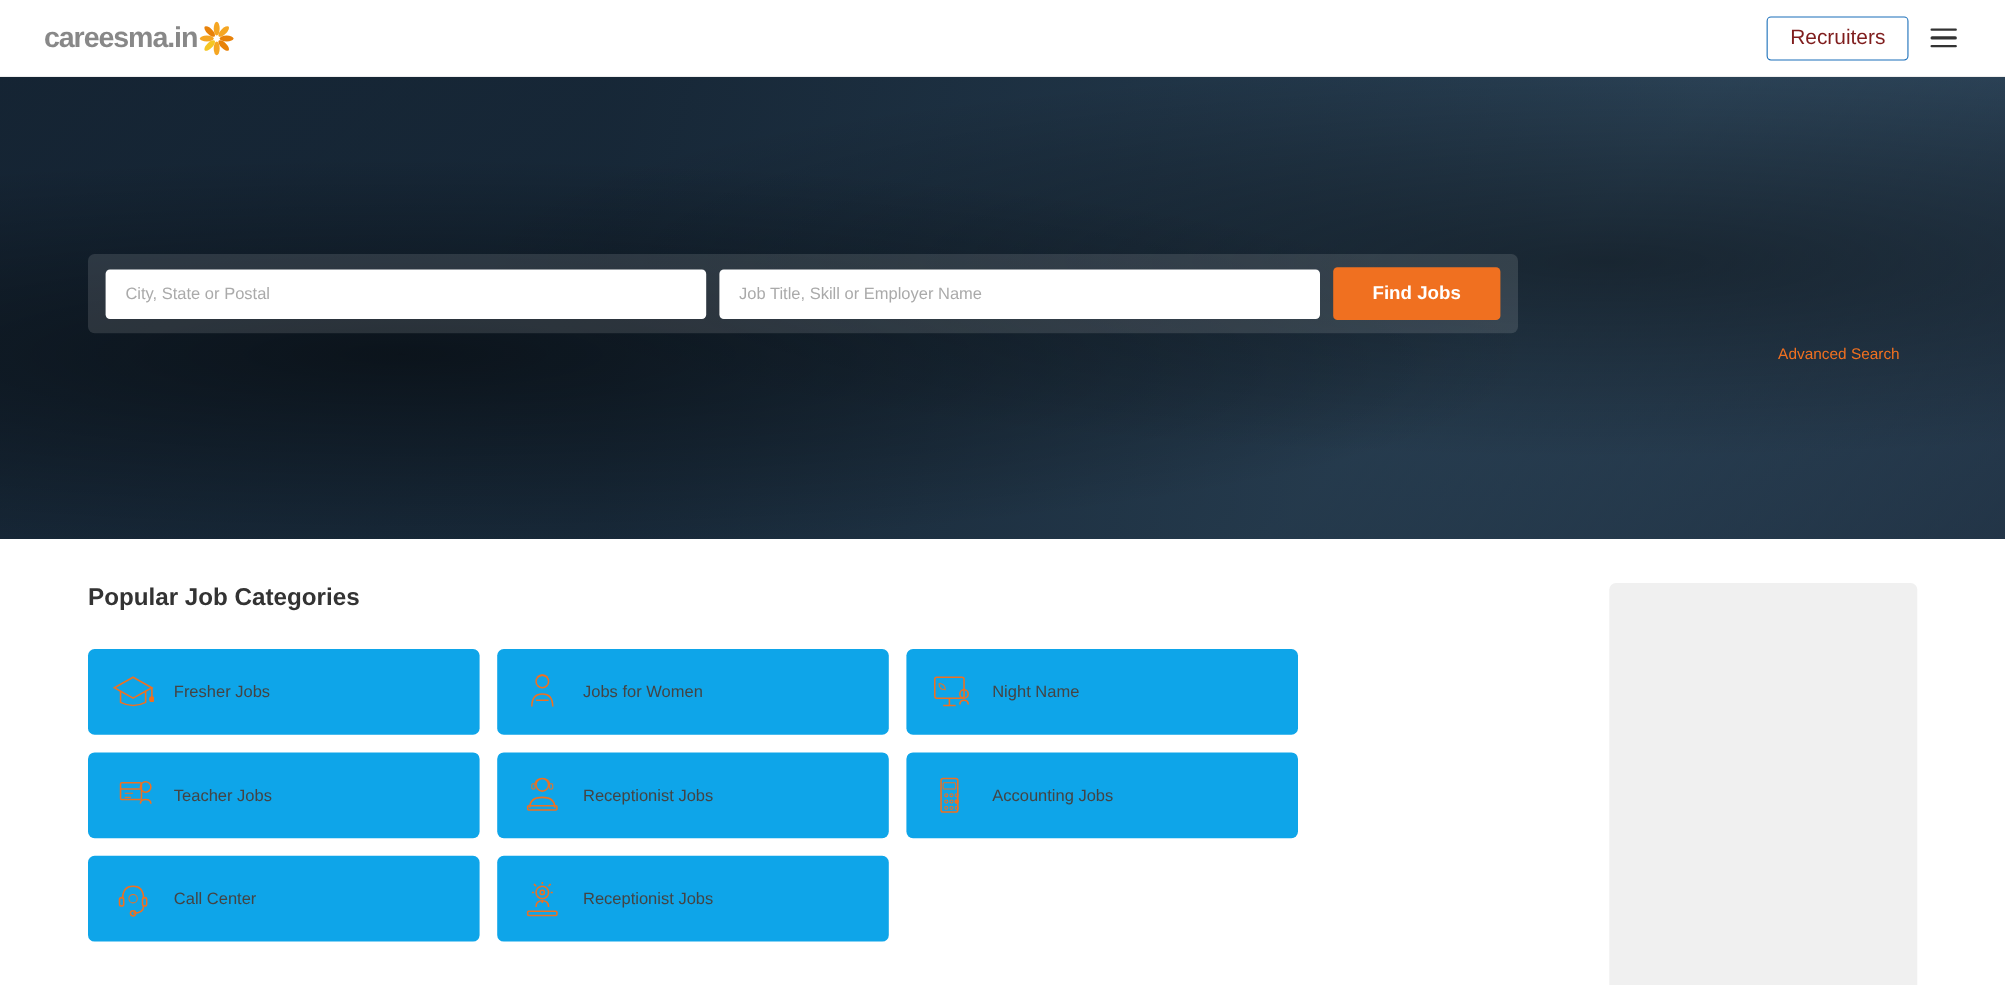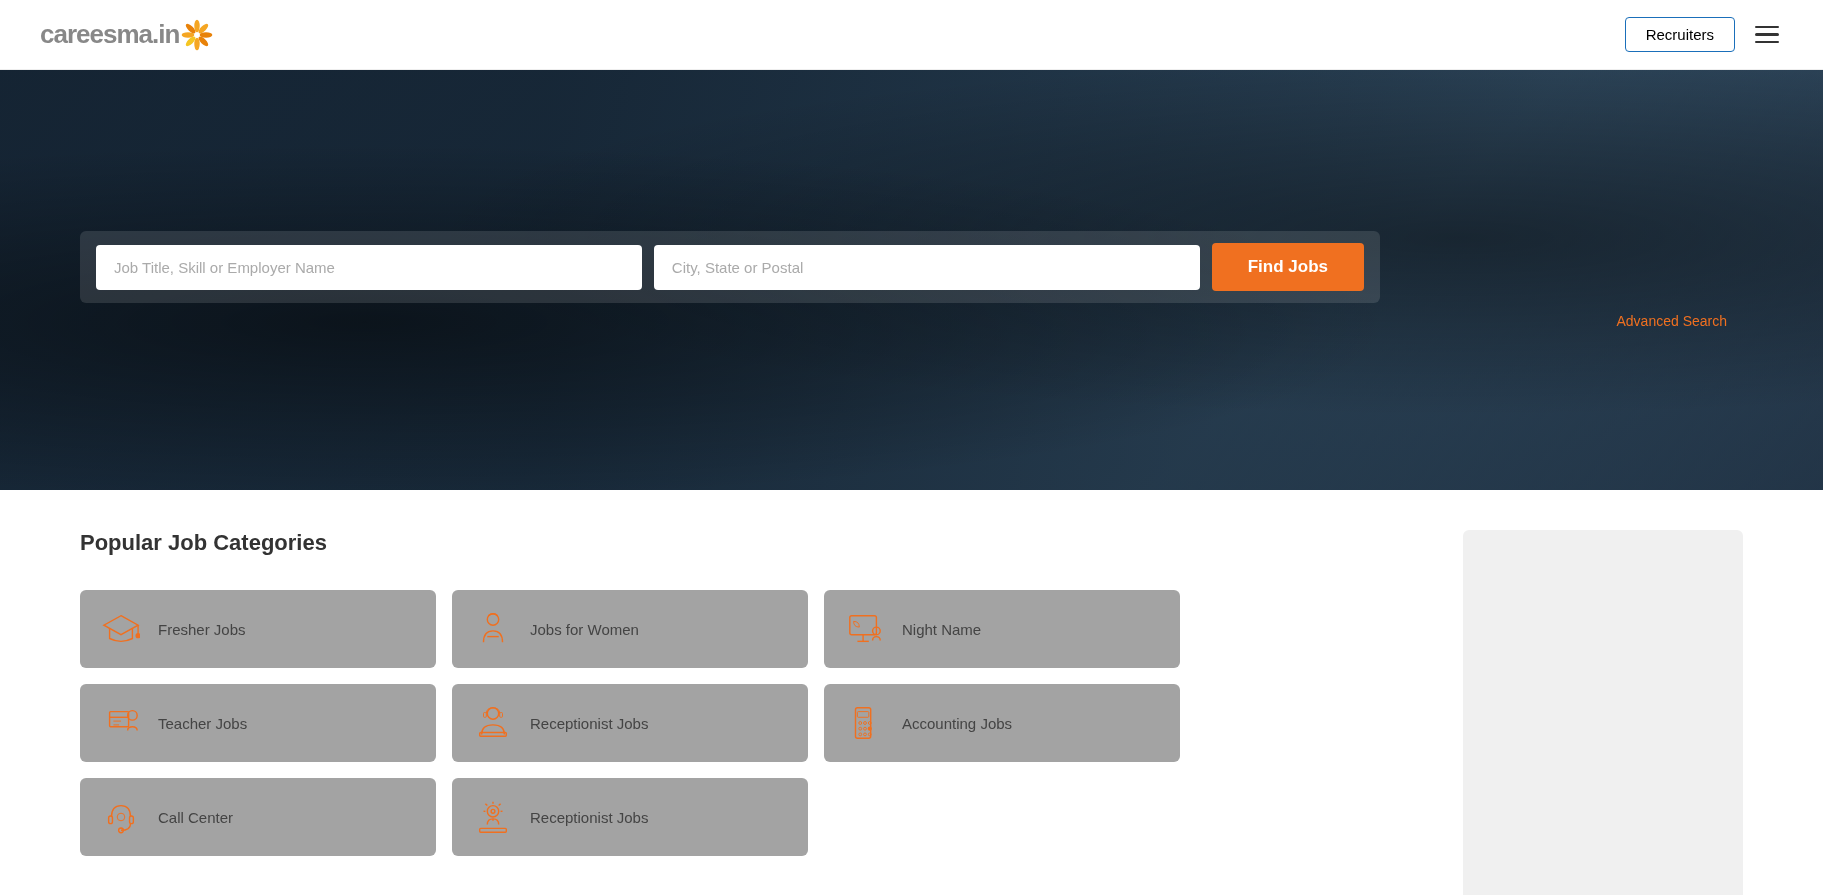--- a/index.html
+++ b/index.html
@@ -25,25 +25,25 @@
       color: #888;
       letter-spacing: -1px;
     }
     .header-right {
       display: flex;
       align-items: center;
       gap: 16px;
     }
     .recruiters-btn {
       border: 1.5px solid #1a6fba;
-      color: #000000;
+      color: #7f1d1d;
       background: #fff;
       padding: 8px 20px;
       border-radius: 4px;
-      font-size: 15px;
+      font-size: 19px;
       cursor: pointer;
     }
     .menu-icon {
       font-size: 22px;
       color: #333;
       cursor: pointer;
       display: flex;
       flex-direction: column;
       gap: 5px;
       padding: 4px;
@@ -152,21 +152,21 @@
     .categories-grid {
       display: grid;
       grid-template-columns: repeat(3, 1fr);
       gap: 16px;
       max-width: 1100px;
     }
     .category-card {
       display: flex;
       align-items: center;
       gap: 16px;
-      background: #a3a3a3;
+      background: #0ea5e9;
       border-radius: 6px;
       padding: 18px 20px;
       cursor: pointer;
       transition: box-shadow 0.2s;
     }
     .category-icon {
       width: 42px;
       height: 42px;
       color: #f07020;
       flex-shrink: 0;
@@ -225,22 +225,22 @@
       <span></span>
       <span></span>
       <span></span>
     </div>
   </div>
 </header>
 
 <section class="hero">
   <div class="hero-content">
     <div class="search-bar">
+      <input type="text" class="search-input" placeholder="City, State or Postal" style="">
       <input type="text" class="search-input" placeholder="Job Title, Skill or Employer Name" style="">
-      <input type="text" class="search-input" placeholder="City, State or Postal" style="">
       <button class="find-jobs-btn">Find Jobs</button>
     </div>
   </div>
   <div class="advanced-search-link">
     <a href="#">Advanced Search</a>
   </div>
 </section>
 
 <div class="main-content">
   <div class="categories-section">

